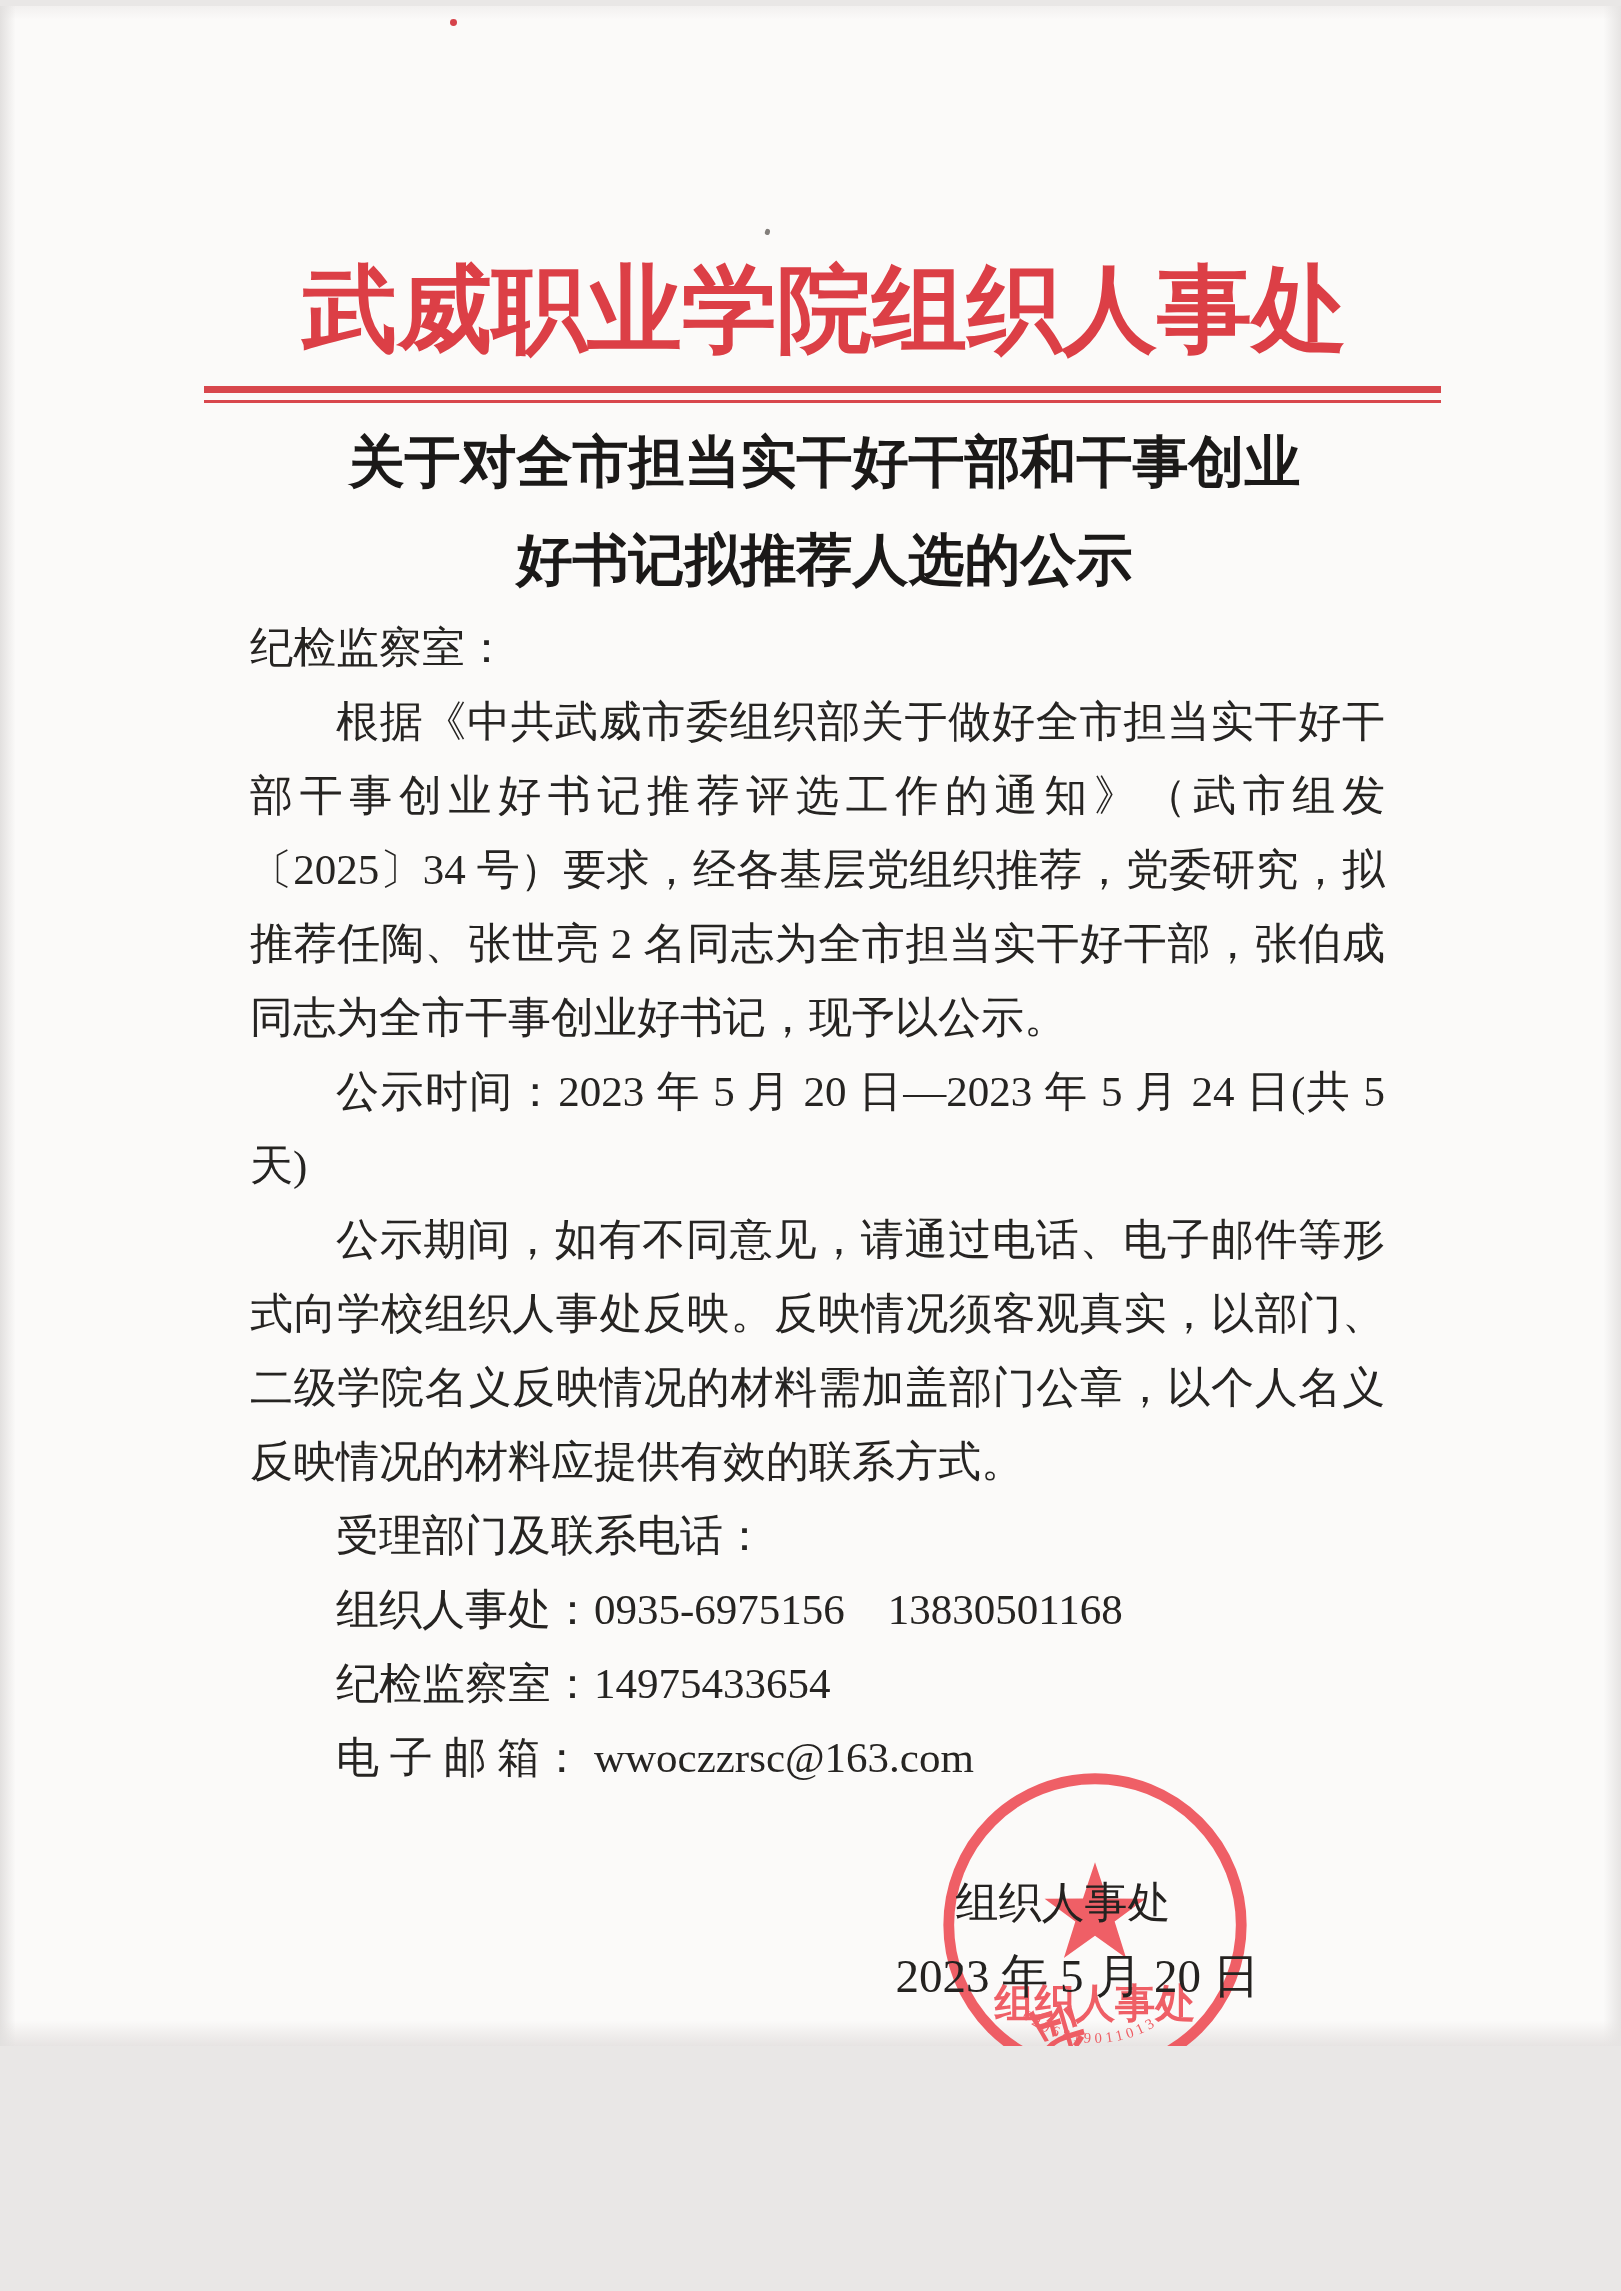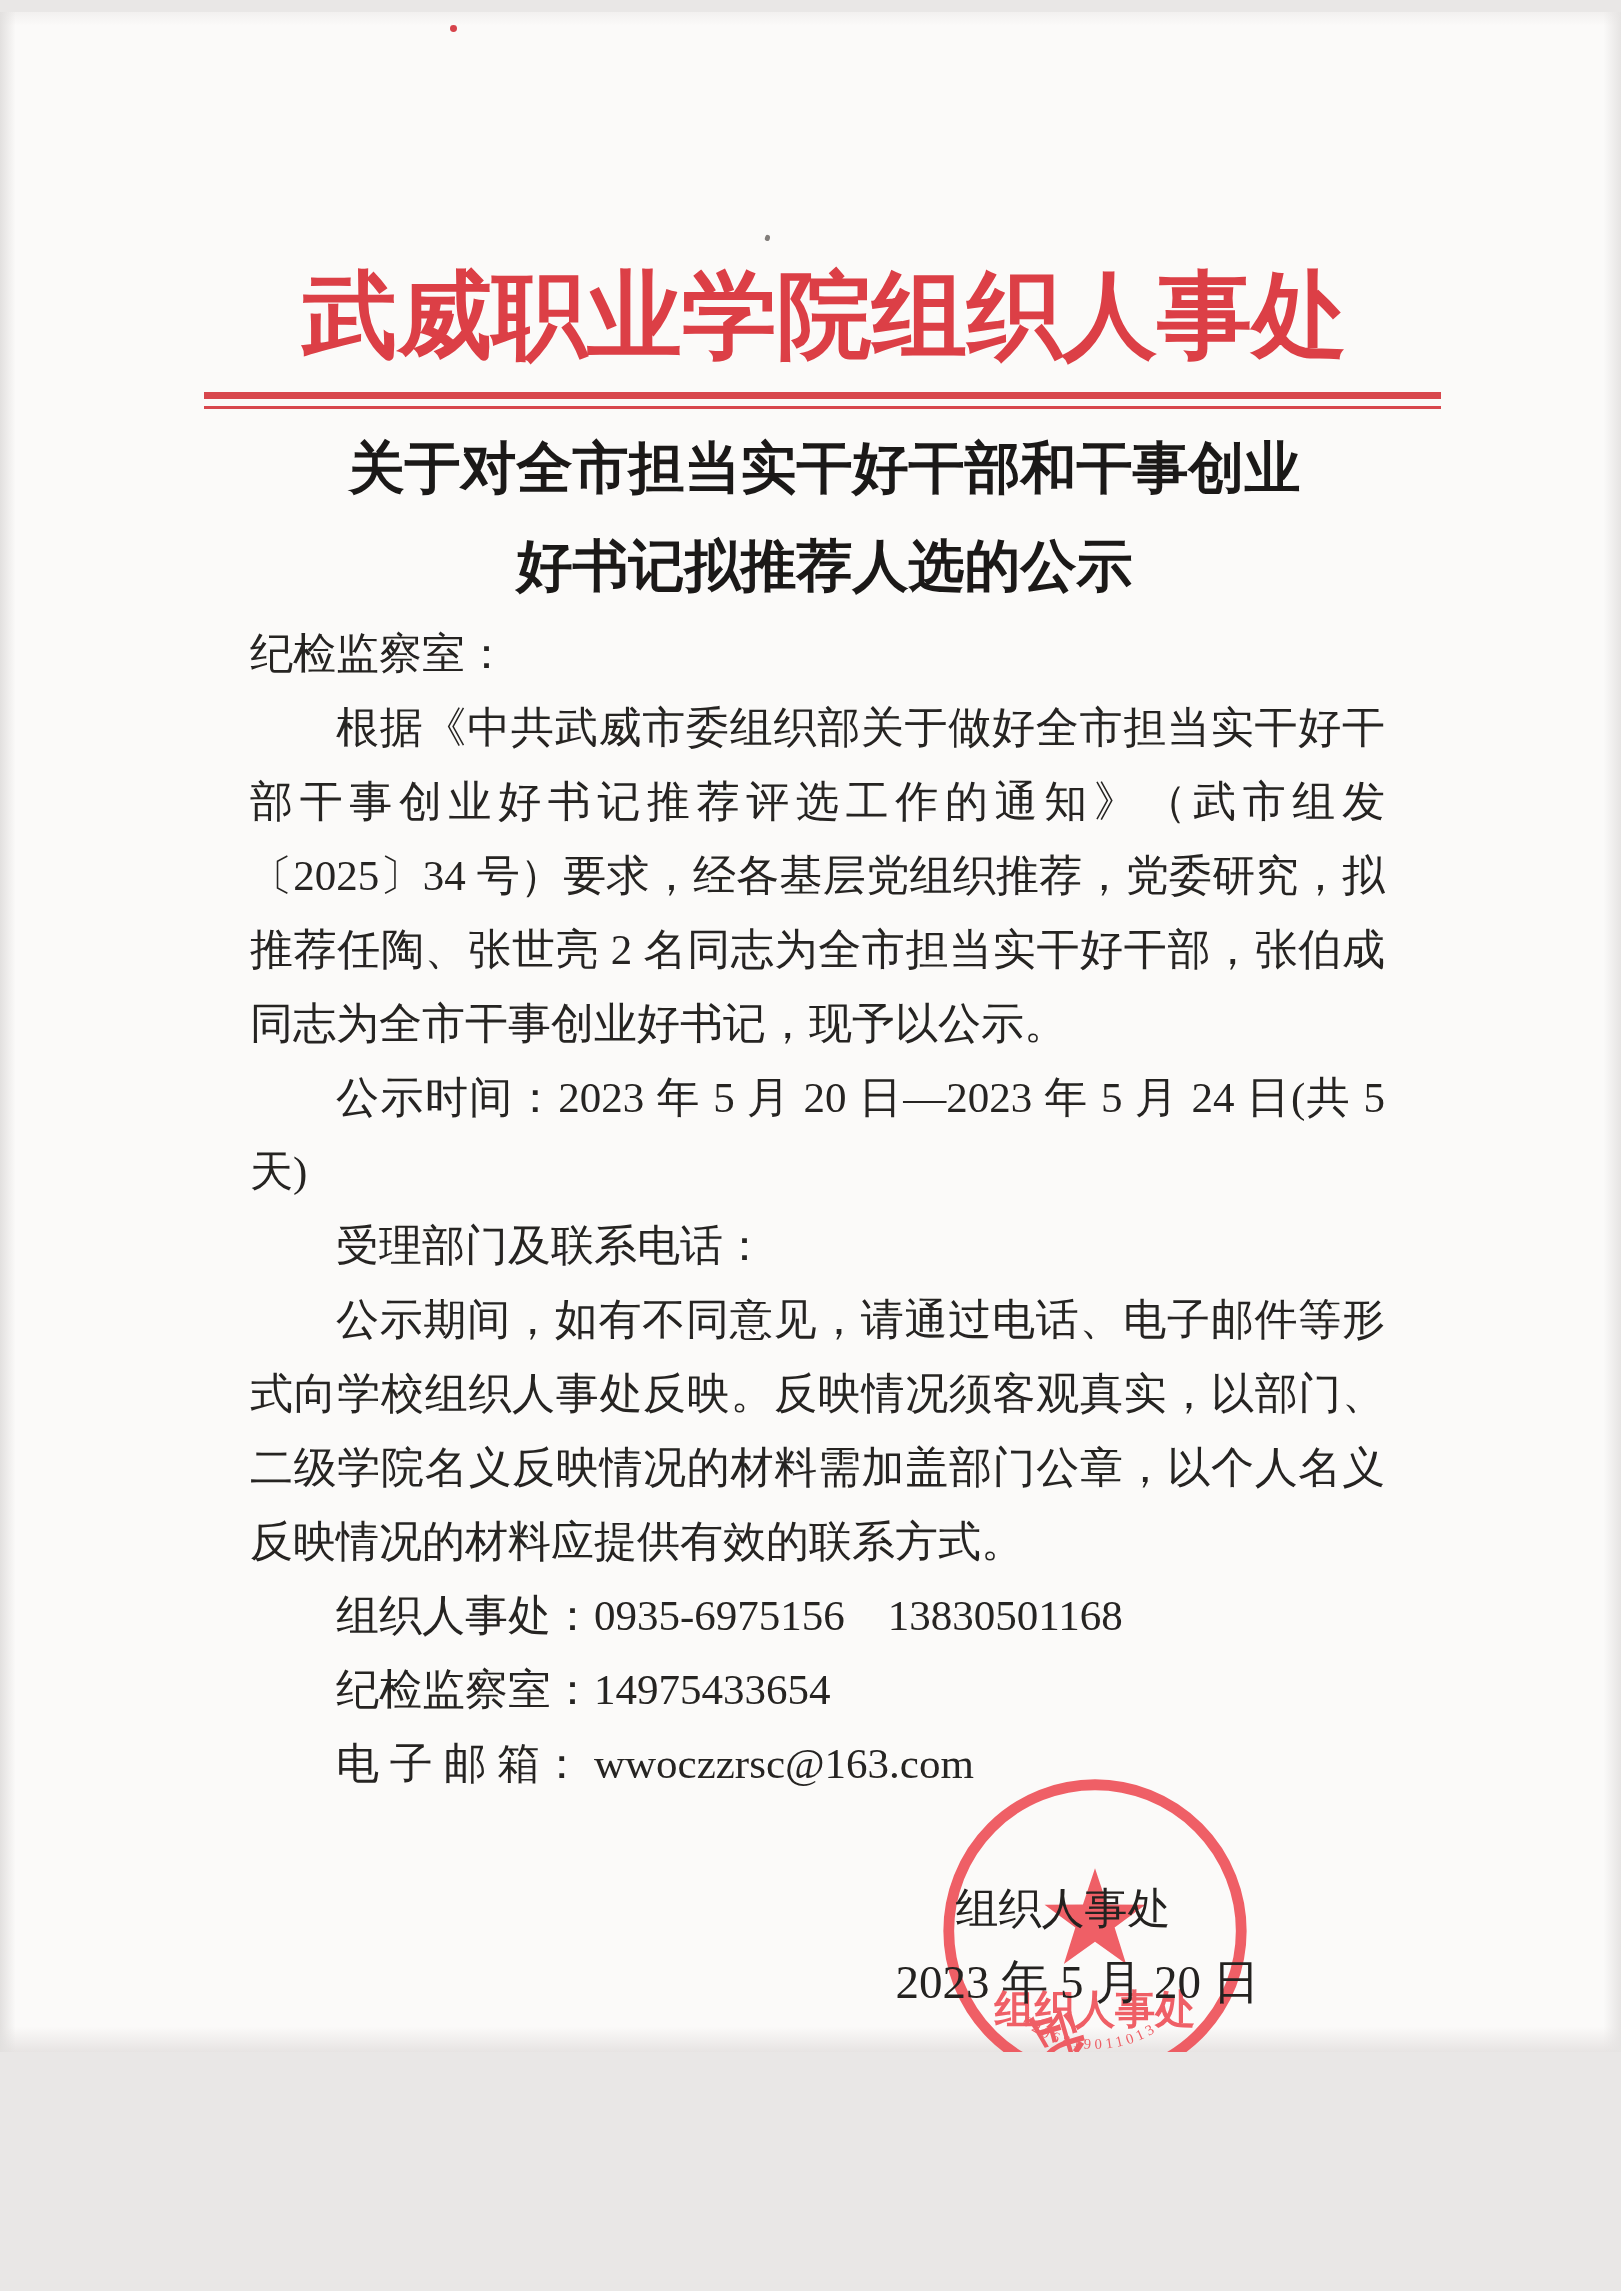--- a/index.html
+++ b/index.html
@@ -2,21 +2,21 @@
 <html style="--red: #dc3f46; --line_red: #d8474d; --seal_red: #ee4a52; --ink: #262422;"><head>
 <meta charset="utf-8">
 <style>
   html,body { margin:0; padding:0; }
   body {
     width:1621px; height:2292px; position:relative;
     background:#e9e7e6;
     font-family:"Liberation Serif","DejaVu Serif",serif;
   }
   .page {
-    position:absolute; left:0; top:12px; width:1621px; height:2040px; overflow:hidden;
+    position:absolute; left:0; top:6px; width:1621px; height:2040px; overflow:hidden;
     background:
       linear-gradient(90deg,  #e2e0df 0px, rgba(251,250,249,0) 15.7px),
       linear-gradient(-90deg, #e6e4e3 0px, rgba(251,250,249,0) 17.6px),
       linear-gradient(0deg,   #e7e4e3 0px, rgba(251,250,249,0) 25.5px),
       linear-gradient(180deg, #f2f0ef 0px, rgba(251,250,249,0) 13.7px),
       #fbfaf9;
   }
   .header-title {
     position:absolute; left:206px; top:247px; width:1237px;
     text-align:center;
@@ -77,22 +77,22 @@
 
   <div class="doc-title">
     <div>关于对全市担当实干好干部和干事创业</div>
     <div>好书记拟推荐人选的公示</div>
   </div>
 
   <div class="body-text">
     <p>纪检监察室：</p>
     <p class="indent">根据《中共武威市委组织部关于做好全市担当实干好干部干事创业好书记推荐评选工作的通知》（武市组发〔2025〕34 号）要求，经各基层党组织推荐，党委研究，拟推荐任陶、张世亮 2 名同志为全市担当实干好干部，张伯成同志为全市干事创业好书记，现予以公示。</p>
     <p class="indent">公示时间：2023 年 5 月 20 日—2023 年 5 月 24 日(共 5 天)</p>
+    <p class="indent">公示期间，如有不同意见，请通过电话、电子邮件等形式向学校组织人事处反映。反映情况须客观真实，以部门、二级学院名义反映情况的材料需加盖部门公章，以个人名义反映情况的材料应提供有效的联系方式。</p>
     <p class="indent">受理部门及联系电话：</p>
-    <p class="indent">公示期间，如有不同意见，请通过电话、电子邮件等形式向学校组织人事处反映。反映情况须客观真实，以部门、二级学院名义反映情况的材料需加盖部门公章，以个人名义反映情况的材料应提供有效的联系方式。</p>
     <p class="indent">组织人事处：0935-6975156　13830501168</p>
     <p class="indent">纪检监察室：14975433654</p>
     <p class="indent">电 子 邮 箱：  wwoczzrsc@163.com</p>
   </div>
 
   <svg class="seal" viewBox="0 0 324 324">
     <circle cx="162" cy="162" r="149" fill="none" stroke="var(--seal_red,#ee4a52)" stroke-width="11"></circle>
     <polygon fill="var(--seal_red,#ee4a52)" points="162,98 174.3,135 213.4,135.3 182,158.5 193.7,195.7 162,173 130.3,195.7 142,158.5 110.6,135.3 149.7,135"></polygon>
     <defs>
       <path id="sealTopArc" d="M 81.2,242.6 A 114,114 0 1 1 81.19,242.59" fill="none"></path>

